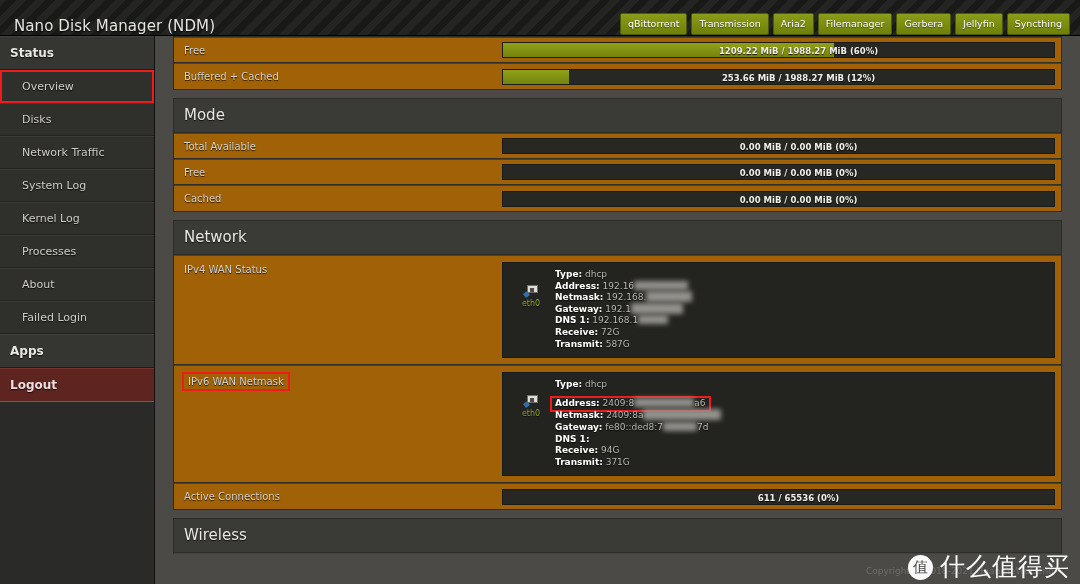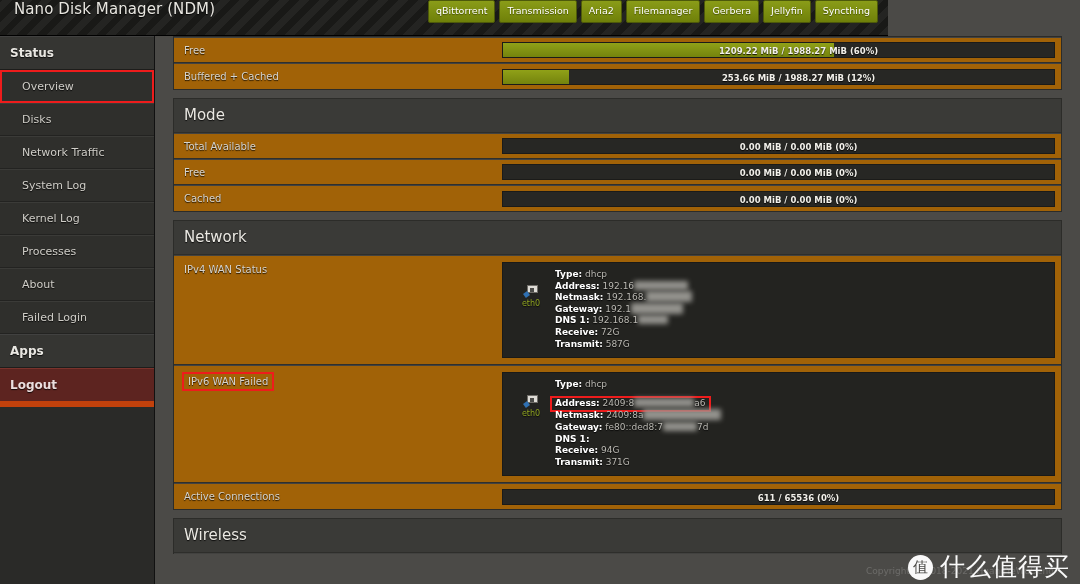--- a/index.html
+++ b/index.html
@@ -10,30 +10,30 @@
     overflow: hidden;
     background: #4b4a47;
     font-family: "DejaVu Sans", "Liberation Sans", sans-serif;
     -webkit-font-smoothing: antialiased;
   }
 
   
   .topbar {
     position: absolute;
     left: 0; top: 0;
-    width: 888px; height: 36px;
+    width: 1080px; height: 36px;
     background-color: #1c1c1a;
     background-image: repeating-linear-gradient(
        -45deg,
        rgba(255,255,255,0.035) 0px,
        rgba(255,255,255,0.035) 7px,
        rgba(0,0,0,0.12) 7px,
        rgba(0,0,0,0.12) 14px);
     display: flex;
-    align-items: flex-start;
+    align-items: flex-end;
     border-bottom: 1px solid #000;
   }
   .app-title {
     color: #e8e6e0;
     font-size: 15px;
     padding-left: 14px;
     letter-spacing: 0.1px;
     white-space: nowrap;
     text-shadow: 0 1px 1px rgba(0,0,0,0.9);
   }
@@ -96,21 +96,21 @@
     outline-offset: -2px;
     z-index: 3;
   }
   .side-logout {
     display: block;
     color: #ecdede;
     font-size: 12px;
     font-weight: bold;
     padding: 9px 0 9px 10px;
     background: #5d2420;
-    border-bottom: 6px solid #c2410c;
+    border-bottom: 1px solid #c2410c;
     border-top: 1px solid #7a332c;
     text-shadow: 0 1px 1px rgba(0,0,0,0.8);
     cursor: pointer;
   }
 
   
   .main {
     position: absolute;
     left: 155px; top: 36px;
     width: 925px;
@@ -439,21 +439,21 @@
               <b>Transmit:</b>
               <span class="dim">587G</span>
             </div>
           </div>
         </div>
       </div>
     </div>
 
     <div class="row infoRow">
       <div class="row-label">
-        <span class="label-hl">IPv6 WAN Failed</span>
+        <span class="label-hl">IPv6 WAN Netmask</span>
       </div>
       <div class="row-val">
         <div class="infobox">
           <div class="ifc">
             <div class="mon">
               <i class="scr"></i>
                 <i class="plug"></i>
             </div>
             <span class="ifc-name">eth0</span>
           </div>

